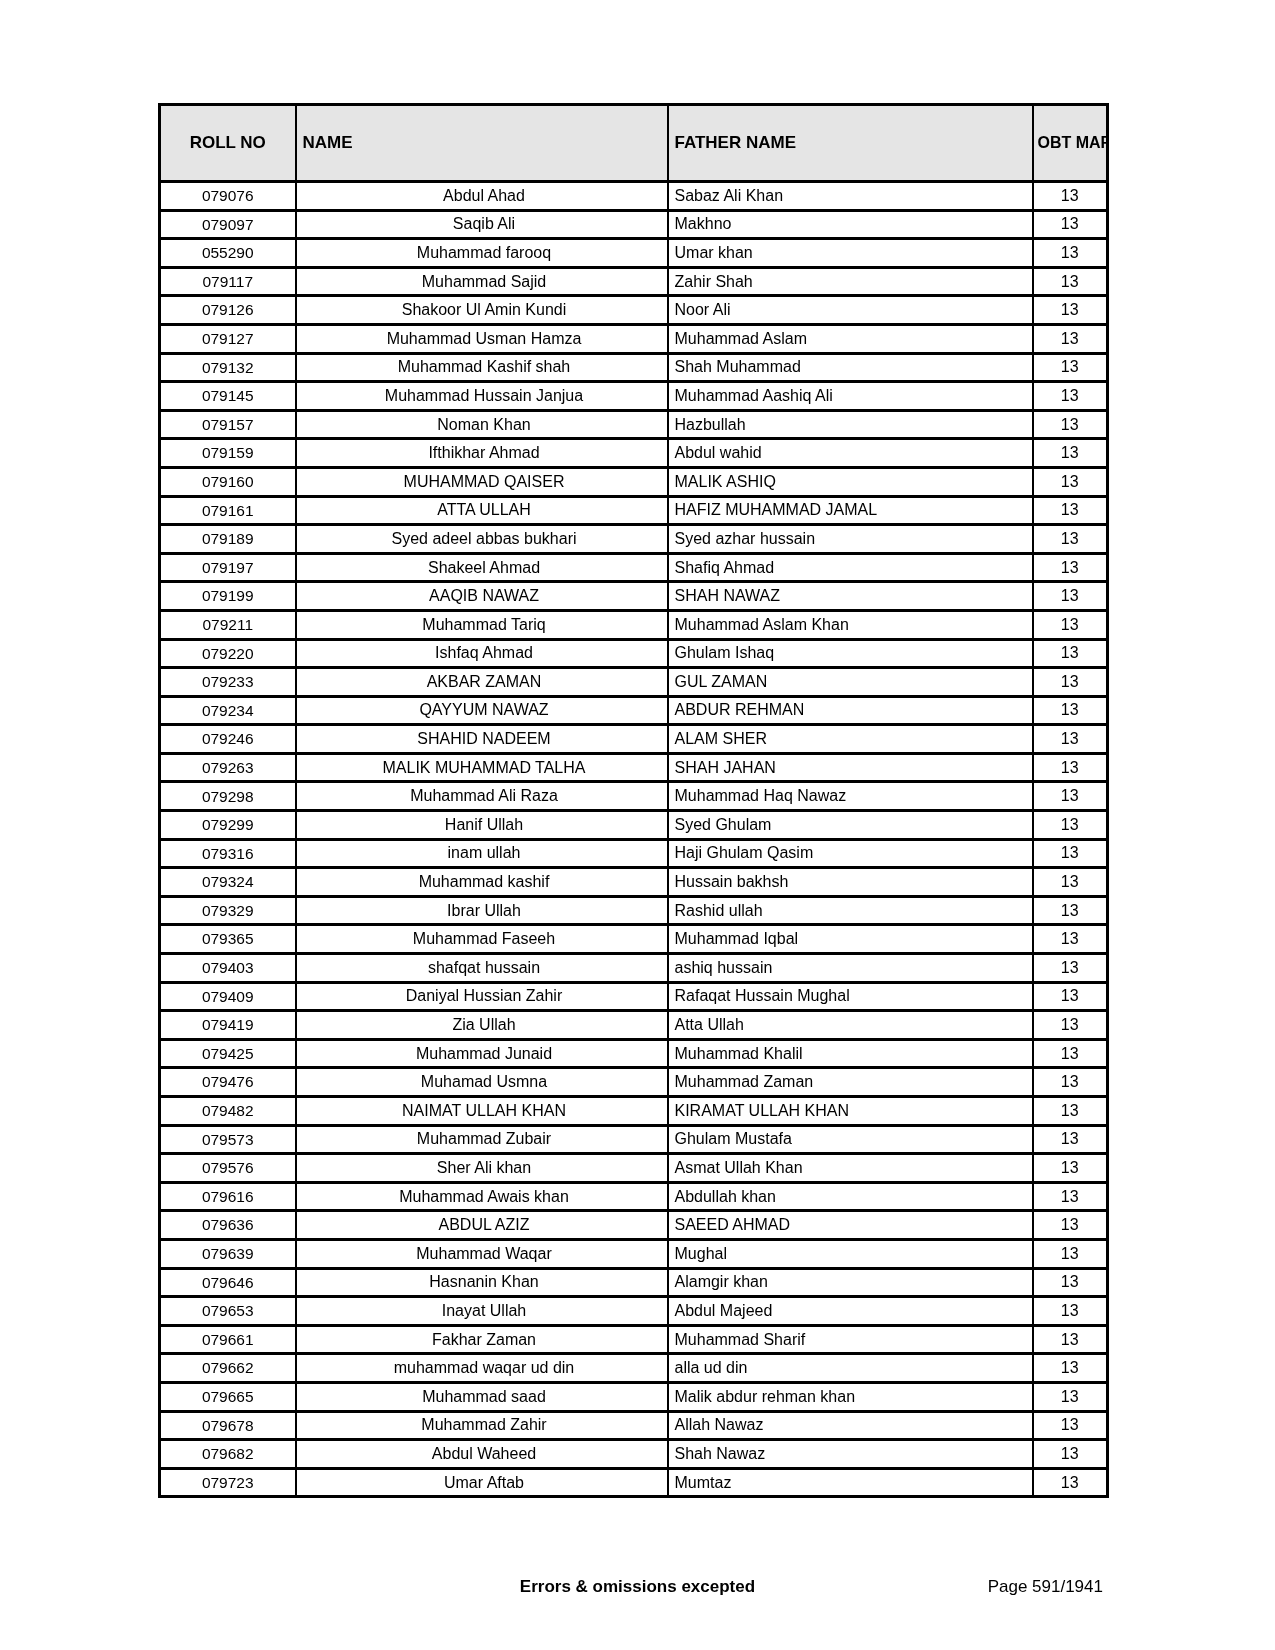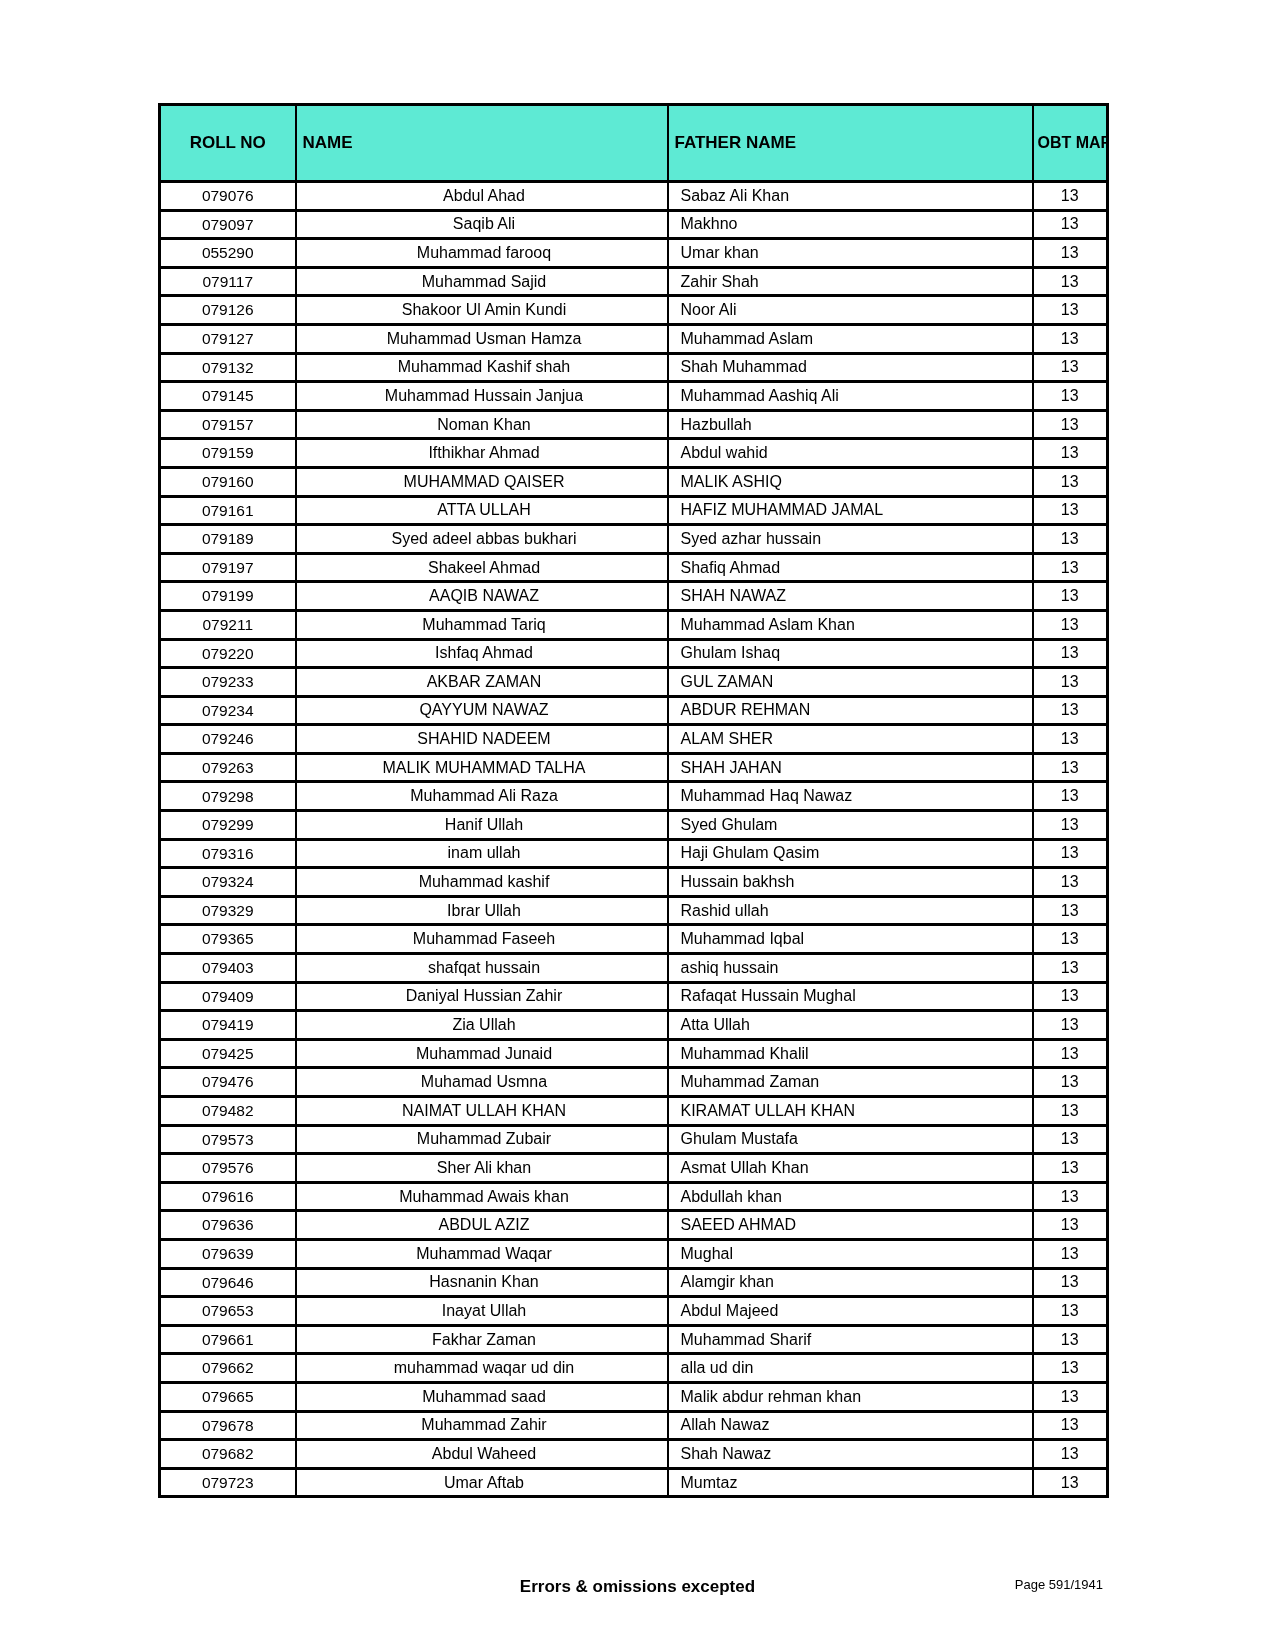--- a/index.html
+++ b/index.html
@@ -32,56 +32,56 @@
     border-top: 3px solid #000;
     border-bottom: 3px solid #000;
     overflow: hidden;
     white-space: nowrap;
   }
   thead th {
     height: 72px;
     font-size: 17px;
     font-weight: bold;
     vertical-align: middle;
-    background: #5eead4;
+    background: #e5e5e5;
   }
   th.h-roll   { text-align: center; }
   th.h-name   { text-align: left; padding-left: 6px; }
   th.h-father { text-align: left; padding-left: 6px; }
   th.h-marks  { text-align: center; font-size: 16px; white-space: normal; line-height: 1.25; padding: 0 4px; }
   tbody td {
     height: 23.6px;
     font-size: 16px;
     vertical-align: middle;
     line-height: 1;
   }
   td.roll   { font-weight: normal; text-align: center; font-size: 15.5px; }
   td.name   { text-align: center; padding-left: 6px; }
-  td.father { text-align: left; padding-left: 12px; }
+  td.father { text-align: left; padding-left: 6px; }
   td.marks  { text-align: center; }
   .footer-bar {
     position: absolute;
     left: 0;
     top: 1577px;
     width: 1275px;
     height: 26px;
   }
   .footer-note {
     position: absolute;
     left: 0;
     width: 100%;
     text-align: center;
     font-weight: bold;
     font-size: 17px;
   }
   .footer-page {
     position: absolute;
     right: 172px;
     top: 0;
-    font-size: 13px;
+    font-size: 17px;
     margin-left: 12px;
   }
 </style>
 </head>
 <body>
 
 <div class="page">
 
   <table class="results">
     <colgroup>

